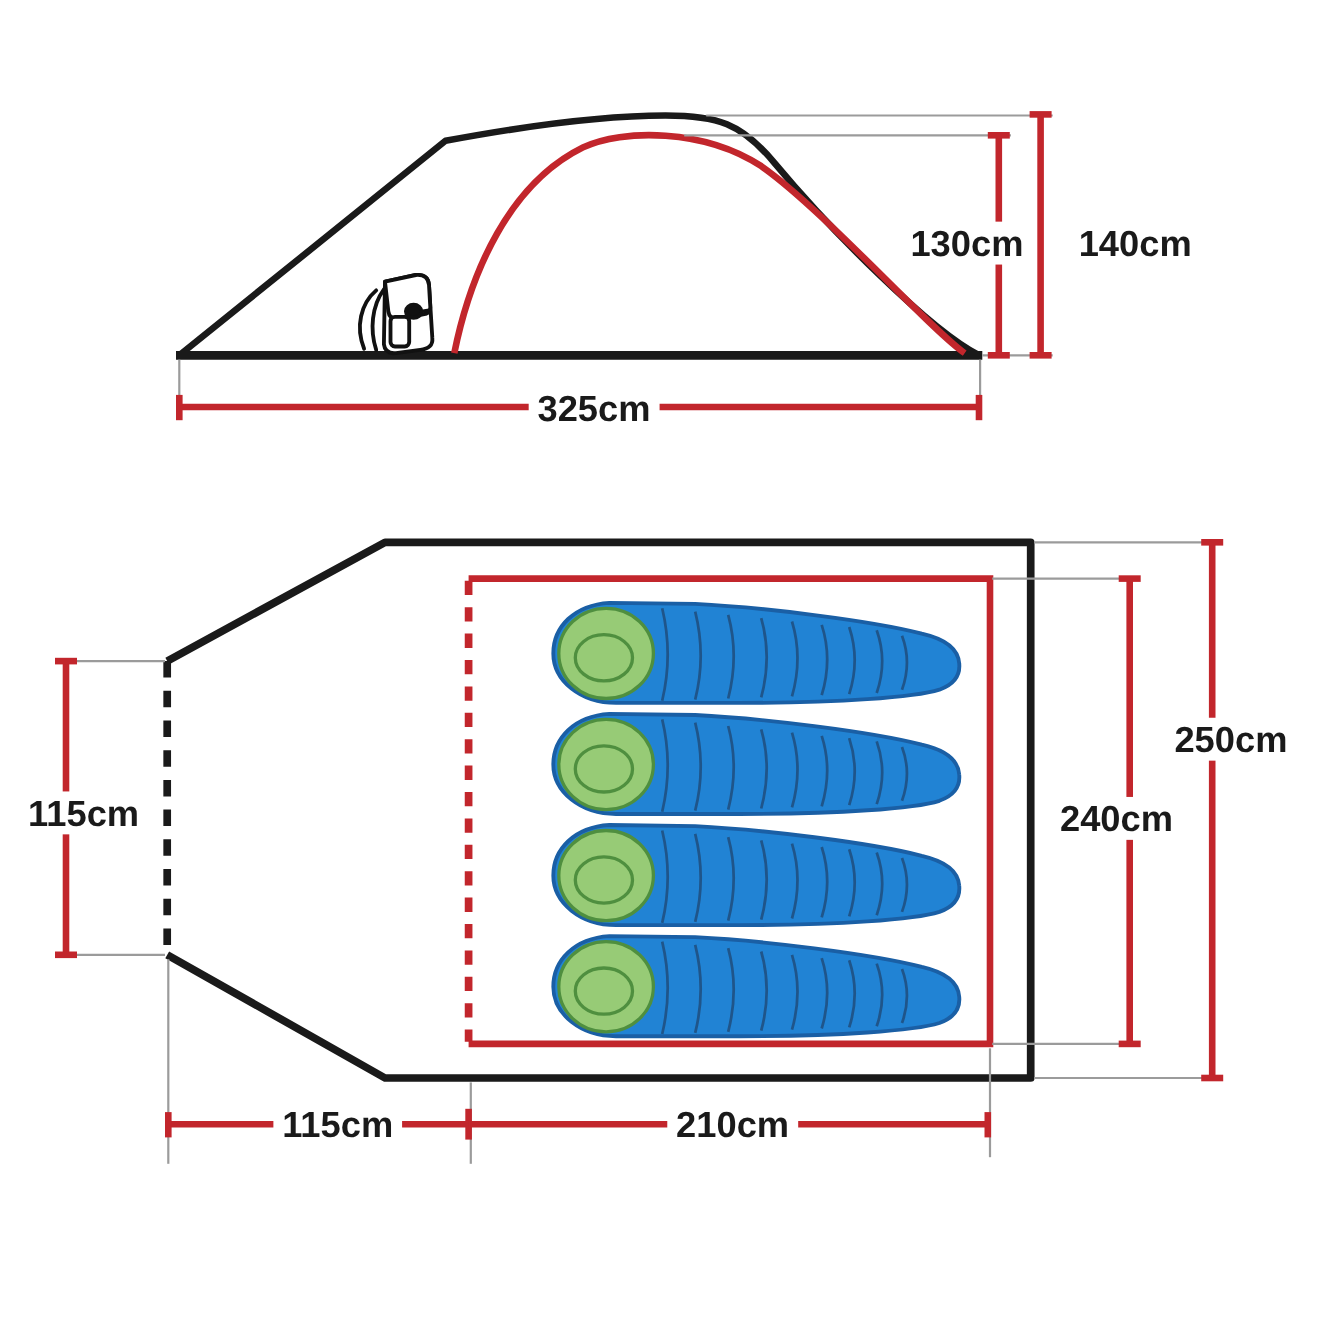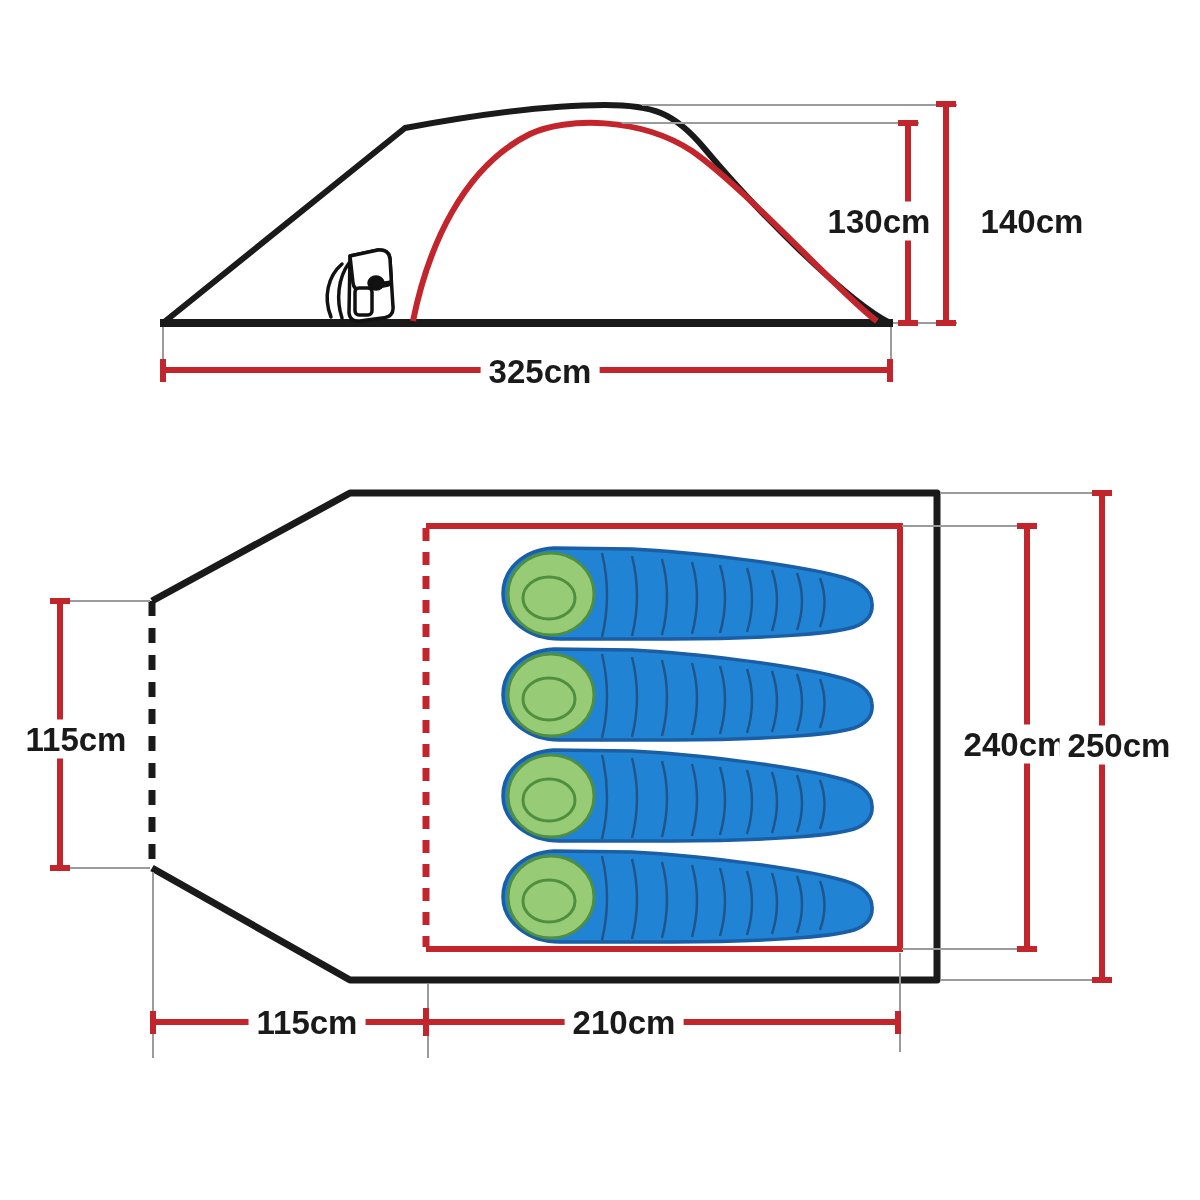--- a/index.html
+++ b/index.html
@@ -149,17 +149,17 @@
       <line class="r" stroke-width="6" x1="1092" y1="980" x2="1112" y2="980"></line>
     </g>
   </g>
 </svg>
 
 <div class="dim-label" style="left:879px;top:221px">130cm</div>
 <div class="dim-label" style="left:1032px;top:221px">140cm</div>
 <div class="dim-label" style="left:540px;top:371px">325cm</div>
 <div class="dim-label" style="left:76px;top:739px">115cm</div>
 <div class="dim-label" style="left:307px;top:1022px">115cm</div>
-<div class="dim-label" style="left:624px;top:1022px">210cm</div>
+<div class="dim-label" style="left:666px;top:1022px">210cm</div>
 <div class="dim-label" style="left:1015px;top:744px">240cm</div>
-<div class="dim-label" style="left:1119px;top:745px">250cm</div>
+<div class="dim-label" style="left:1119px;top:672px">250cm</div>
 
 </div>
 
 </body></html>

